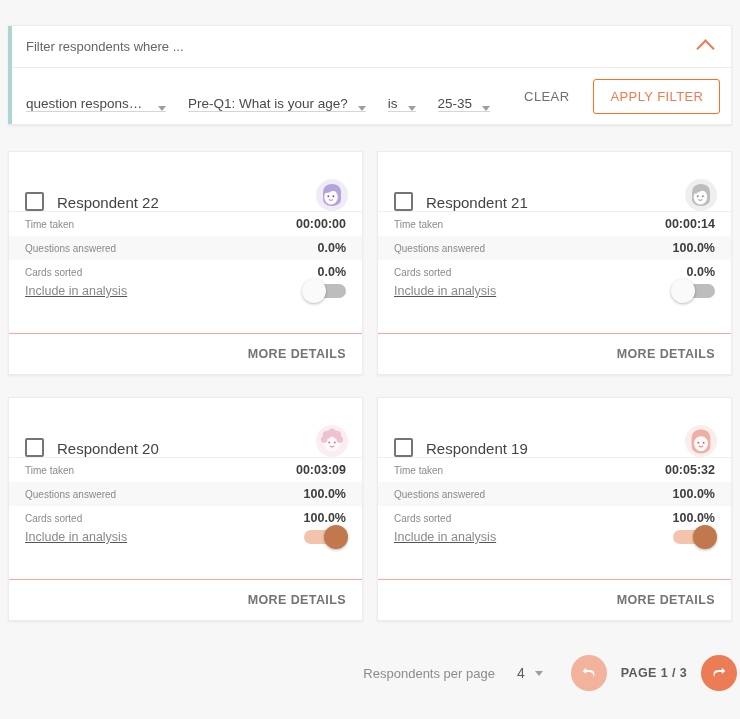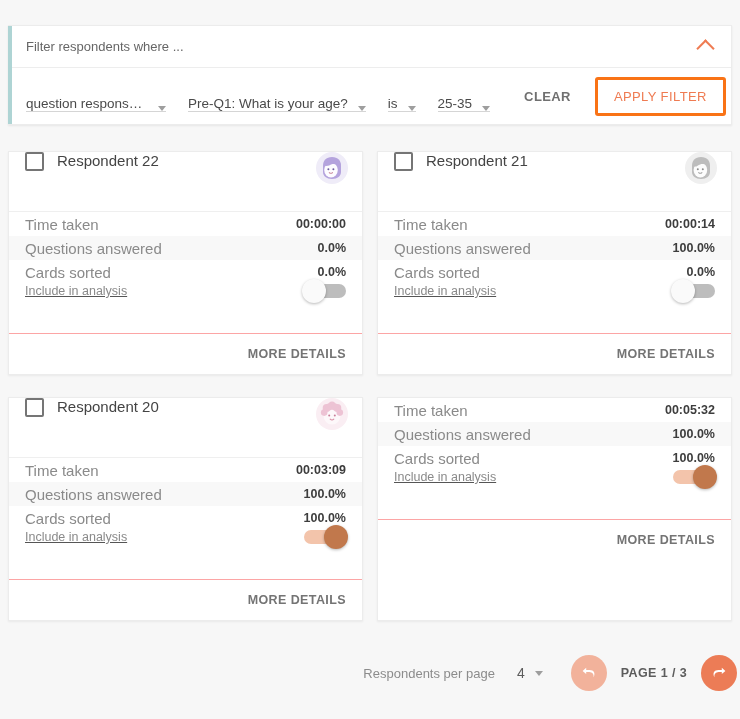--- a/index.html
+++ b/index.html
@@ -105,27 +105,26 @@
   .sel-w4 { width: 82px; }
 
   .clear-btn {
     font-size: 13px;
     color: #707070;
     letter-spacing: 0.4px;
     padding: 8px 12px;
     cursor: pointer;
     margin-right: 12px;
     white-space: nowrap;
-    font-weight: bold;
   }
   .apply-btn {
     font-size: 13px;
     color: #ef7b52;
     letter-spacing: 0.4px;
-    border: 3px solid #f97316;
+    border: 1px solid #f97316;
     border-radius: 3px;
     padding: 9px 16px;
     background: #fff;
     cursor: pointer;
     white-space: nowrap;
   }
 
   
   .grid {
     position: absolute;
@@ -139,21 +138,21 @@
   .card {
     width: 355px;
     background: #ffffff;
     border: 1px solid #ececec;
     box-shadow: 0 1px 2px rgba(0,0,0,0.06);
     box-sizing: border-box;
   }
   .card-header {
     height: 60px;
     display: flex;
-    align-items: flex-start;
+    align-items: flex-end;
     padding: 0 14px 0 16px;
     border-bottom: 1px solid #efefef;
     box-sizing: border-box;
   }
   .checkbox {
     width: 15px;
     height: 15px;
     border: 2px solid #757575;
     border-radius: 2px;
     margin-right: 13px;
@@ -176,21 +175,21 @@
   }
   .stat-row {
     height: 24px;
     display: flex;
     align-items: center;
     padding: 0 16px;
     box-sizing: border-box;
   }
   .stat-row.alt { background: #f8f8f8; }
   .stat-label {
-    font-size: 15px;
+    font-size: 10px;
     color: #8a8a8a;
     flex: 1;
   }
   .stat-value {
     font-size: 12.5px;
     color: #3d3d3d;
     font-weight: bold;
   }
   .toggle-row {
     height: 50px;
@@ -451,20 +450,35 @@
       <div class="toggle on">
         <div class="thumb"></div>
       </div>
     </div>
     <div class="card-footer">
       <div class="more-details">MORE DETAILS</div>
     </div>
   </div>
 
   <div class="card">
+    <div class="card-header">
+      <div class="checkbox"></div>
+      <div class="card-title">Respondent 19</div>
+      <div class="avatar">
+        <svg viewBox="0 0 32 32" width="32" height="32">
+          <circle cx="16" cy="16" r="16" fill="#f9eeec"></circle>
+          <path d="M16 4.6c6.2 0 9.4 3.8 9.4 9.4v7c0 4.2-3.8 7.4-9.4 7.4S6.6 25.2 6.6 21v-7c0-5.6 3.2-9.4 9.4-9.4z" fill="#eeafa6"></path>
+          <ellipse cx="16" cy="18.4" rx="7" ry="7.8" fill="#fdf9f8"></ellipse>
+          <path d="M7.6 15.2C7.6 8.6 11.4 5 16 5s8.4 3.6 8.4 10.2c-1.8.6-2.6-4-8.4-4s-6.6 4.6-8.4 4z" fill="#eeafa6"></path>
+          <circle cx="13.4" cy="17.8" r="1" fill="#b9716a"></circle>
+          <circle cx="18.6" cy="17.8" r="1" fill="#b9716a"></circle>
+          <path d="M14.3 21.2c1 1 2.4 1 3.4 0" stroke="#d08a81" stroke-width="1.1" fill="none" stroke-linecap="round"></path>
+        </svg>
+      </div>
+    </div>
     <div class="card-stats">
       <div class="stat-row">
         <span class="stat-label">Time taken</span>
         <span class="stat-value">00:05:32</span>
       </div>
       <div class="stat-row alt">
         <span class="stat-label">Questions answered</span>
         <span class="stat-value">100.0%</span>
       </div>
       <div class="stat-row">

